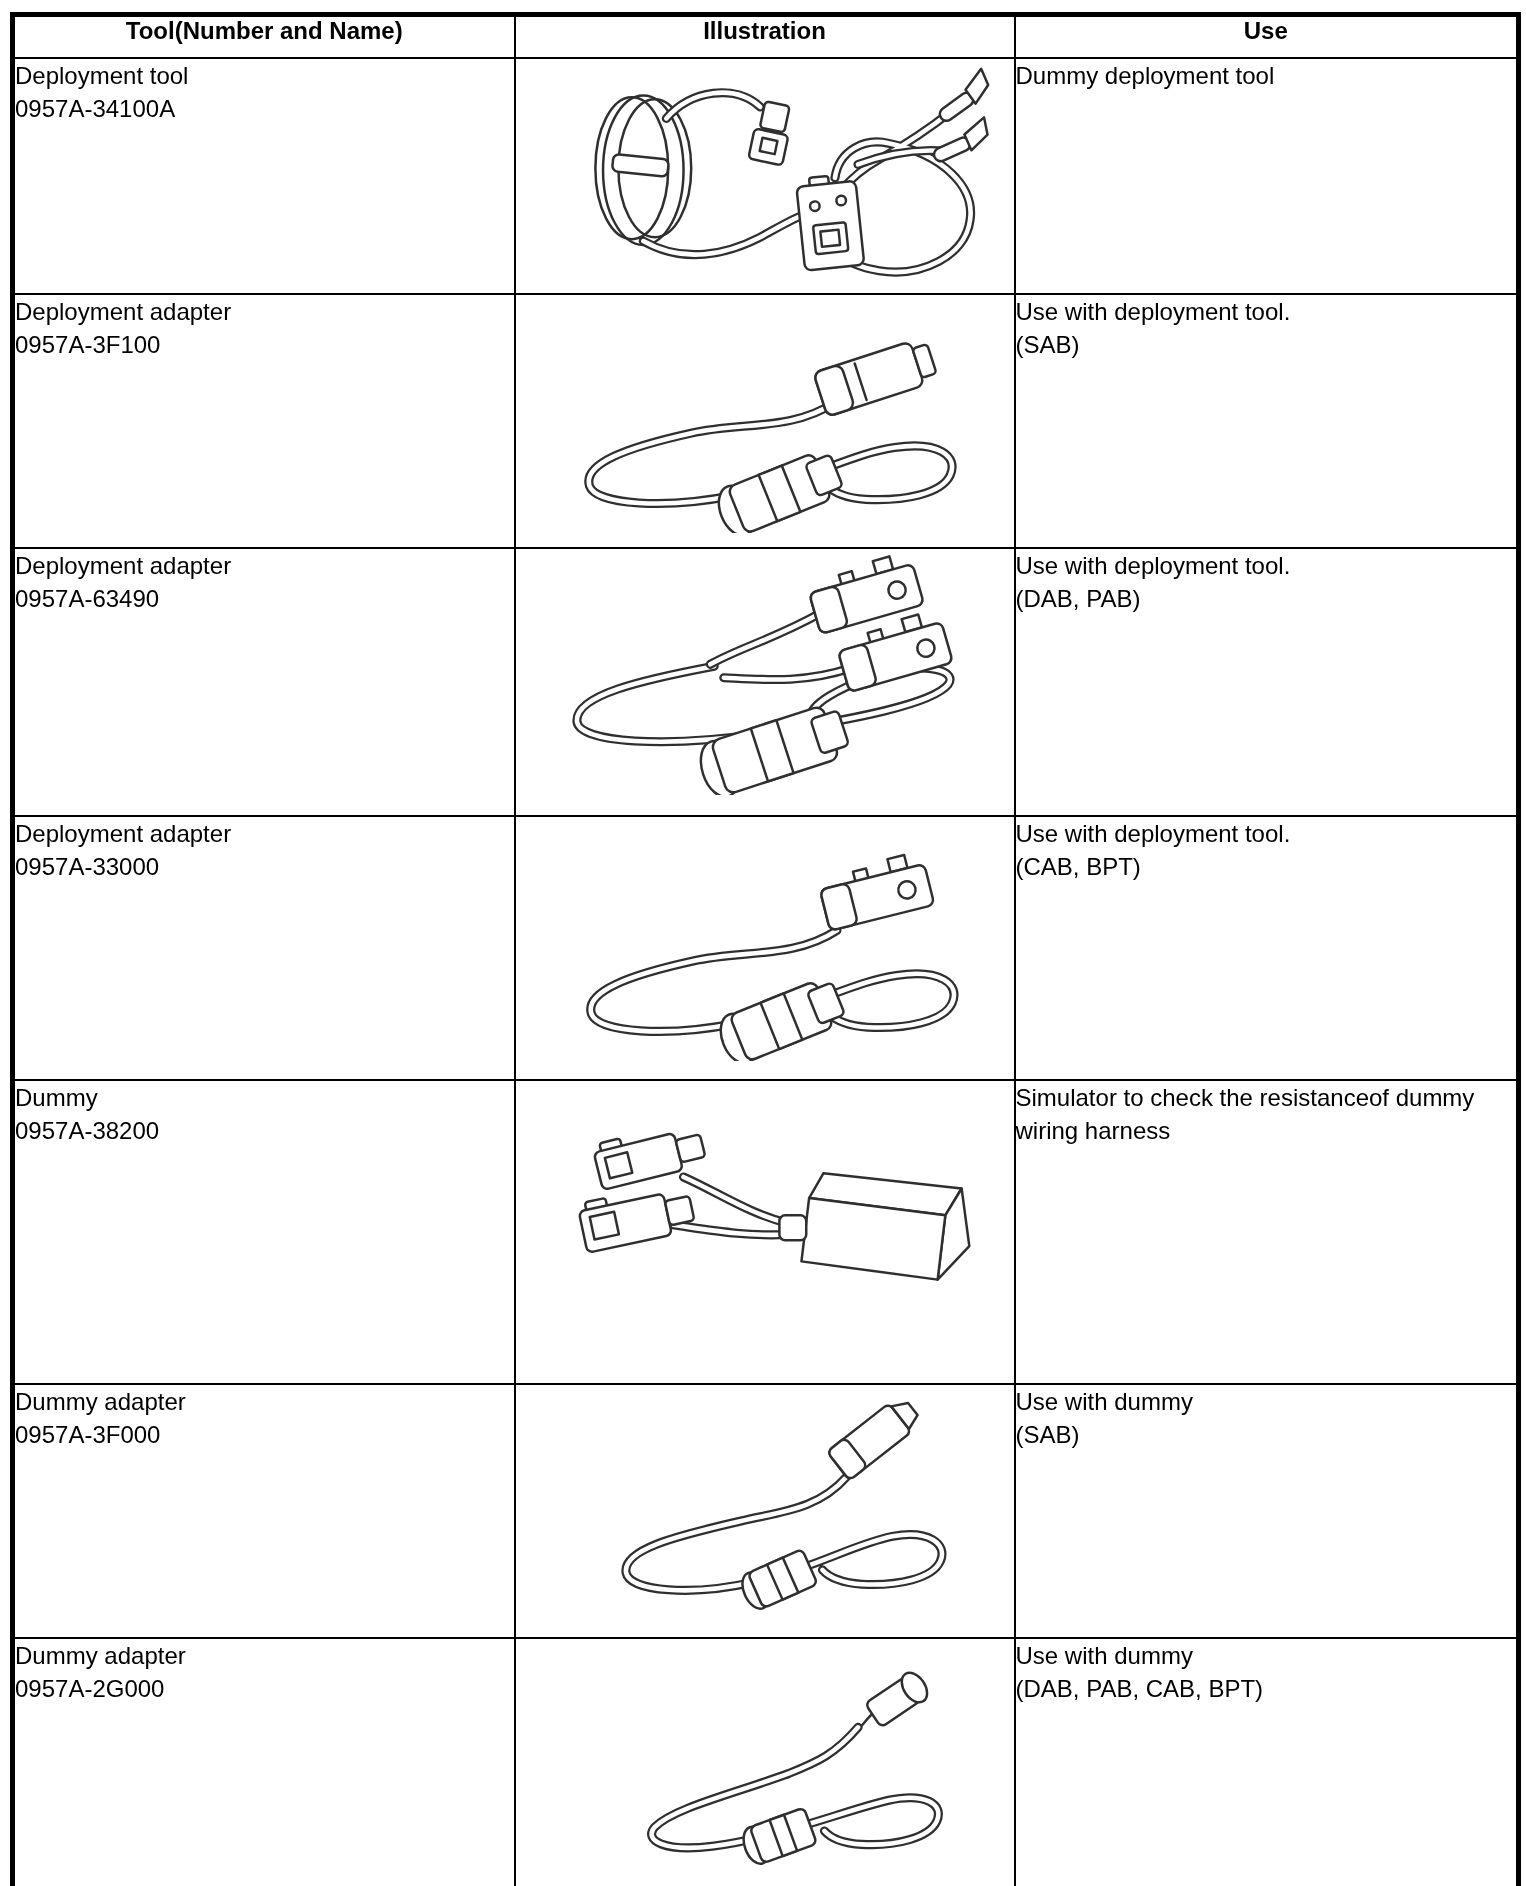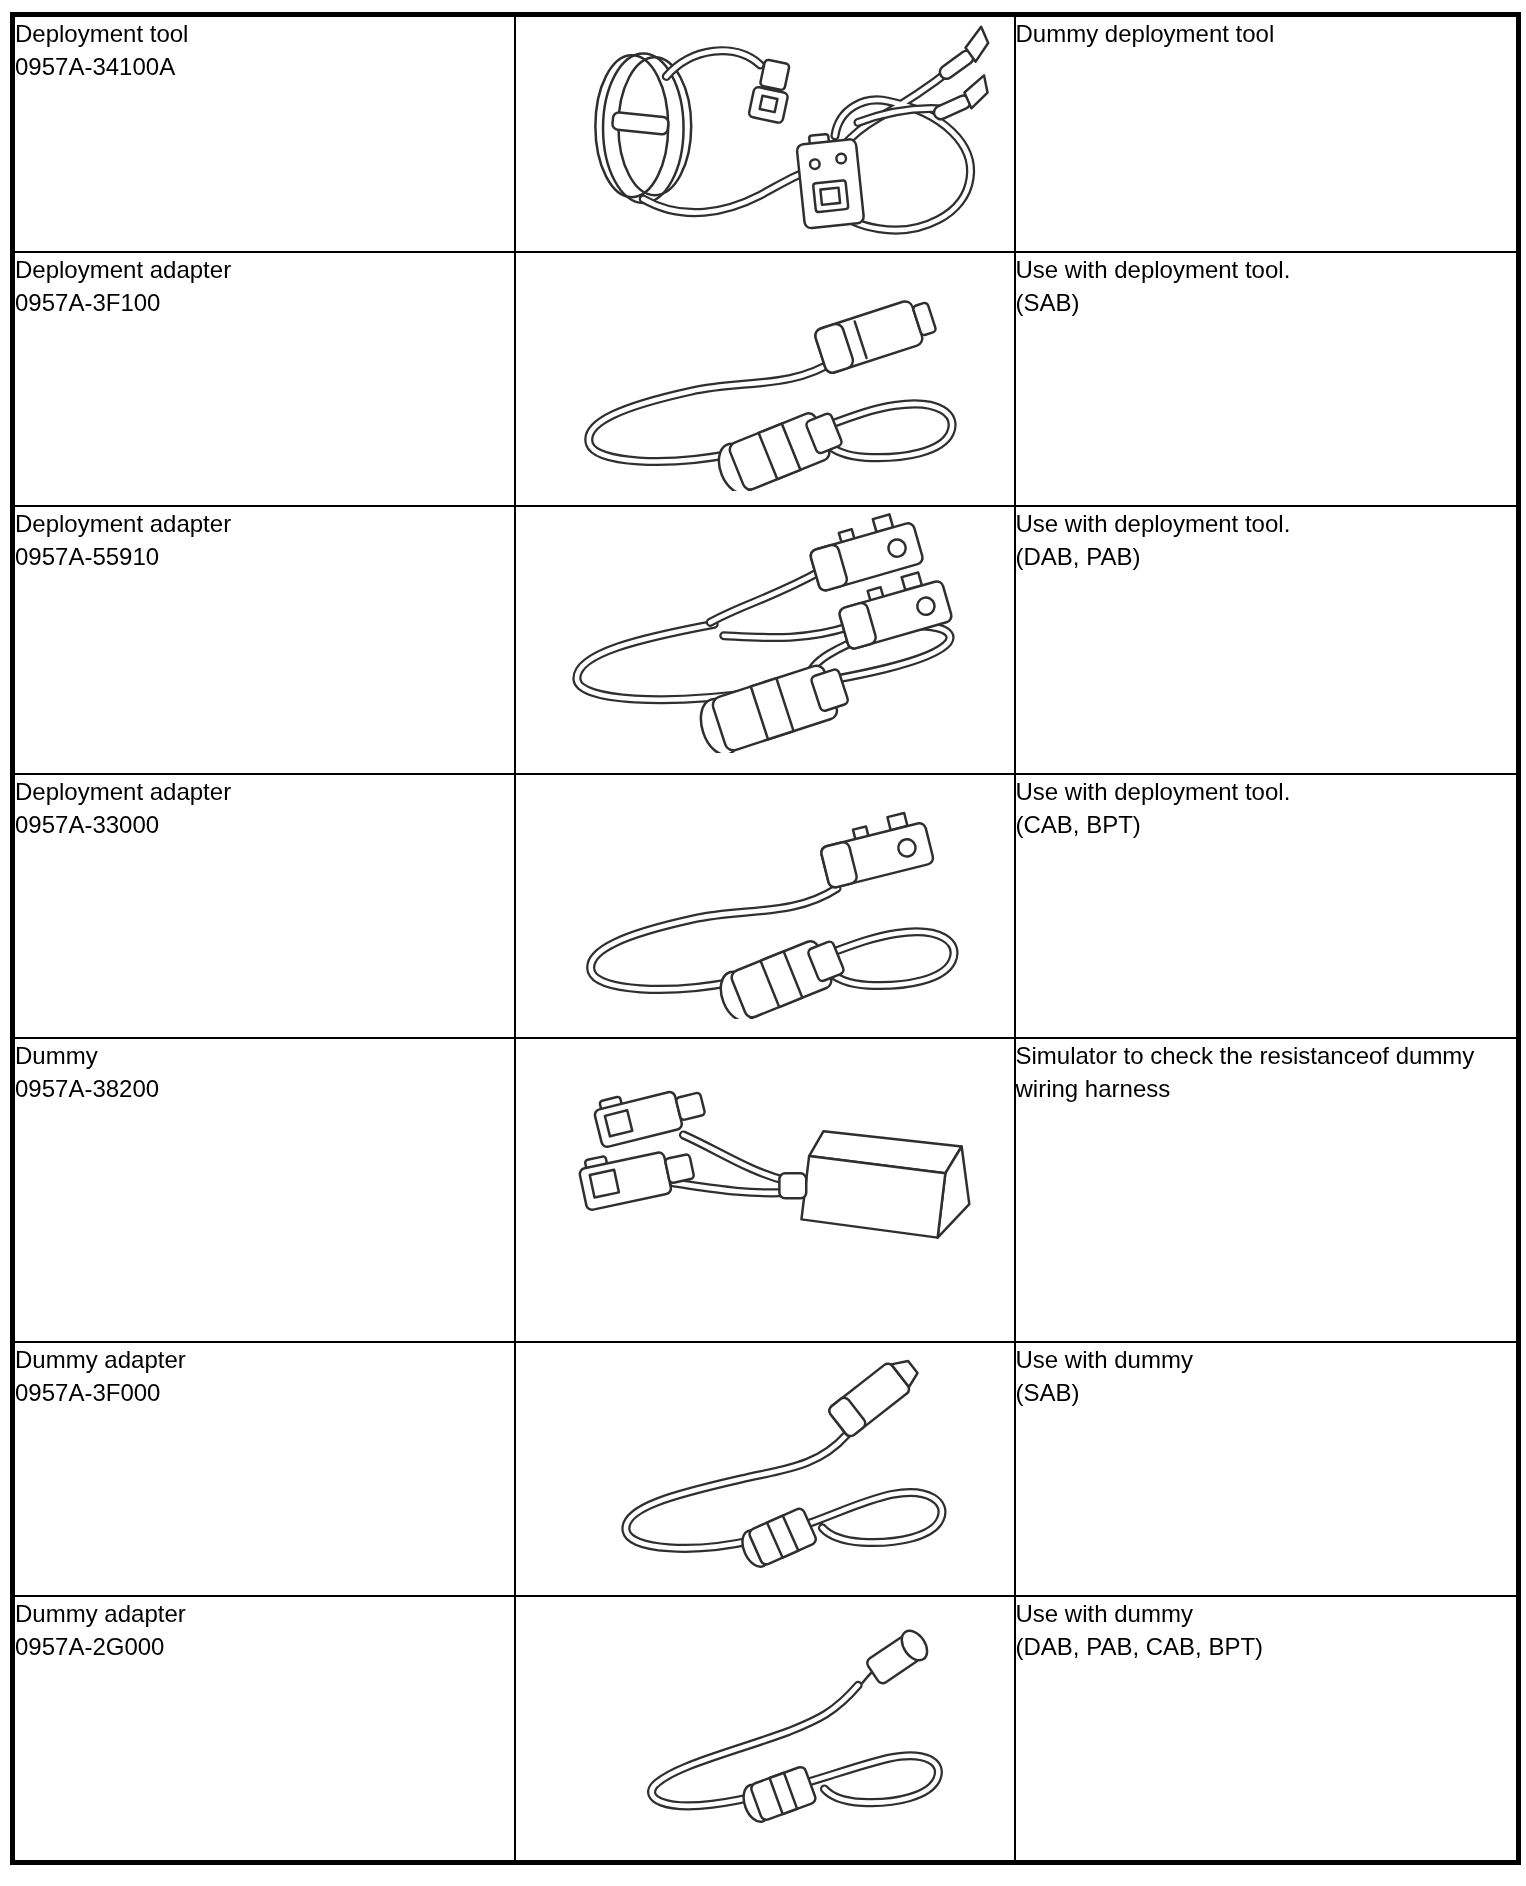--- a/index.html
+++ b/index.html
@@ -50,20 +50,25 @@
 
 <div class="page">
 <table class="tools">
   <colgroup>
     <col style="width:502px">
         <col style="width:500px">
         <col style="width:504px">
   </colgroup>
 
   <tbody>
+        <tr style="height:42px">
+    <th class="hdr">Tool(Number and Name)</th>
+    <th class="hdr">Illustration</th>
+    <th class="hdr">Use</th>
+  </tr>
 
   <tr style="height:203px">
     <td class="tool-cell">
       <div>Deployment tool</div>
       <div>0957A-34100A</div>
     </td>
     <td class="illus-cell">
       <svg width="470" height="230" viewBox="0 0 490 240">
         <defs>
           <path id="r1a" d="M142 62 C168 32 214 26 240 50"></path>
@@ -140,21 +145,21 @@
     </td>
     <td class="use-cell">
       <div>Use with deployment tool.</div>
       <div>(SAB)</div>
     </td>
   </tr>
 
   <tr style="height:268px">
     <td class="tool-cell">
       <div>Deployment adapter</div>
-      <div>0957A-55910</div>
+      <div>0957A-63490</div>
     </td>
     <td class="illus-cell">
       <svg width="470" height="246" viewBox="0 0 490 256">
         <defs>
           <path id="r3a" d="M304 66 C254 94 220 102 188 120"></path>
           <path id="r3b" d="M334 124 C286 140 244 136 202 134"></path>
           <path id="r3c" d="M192 122 C118 136 46 152 49 180 C52 202 142 207 242 192 C342 177 420 161 436 141 C445 128 420 121 391 125 C362 129 332 141 312 153 C297 162 288 173 292 185"></path>
         </defs>
         <use href="#r3c" class="to"></use>
               <use href="#r3c" class="ti"></use>

